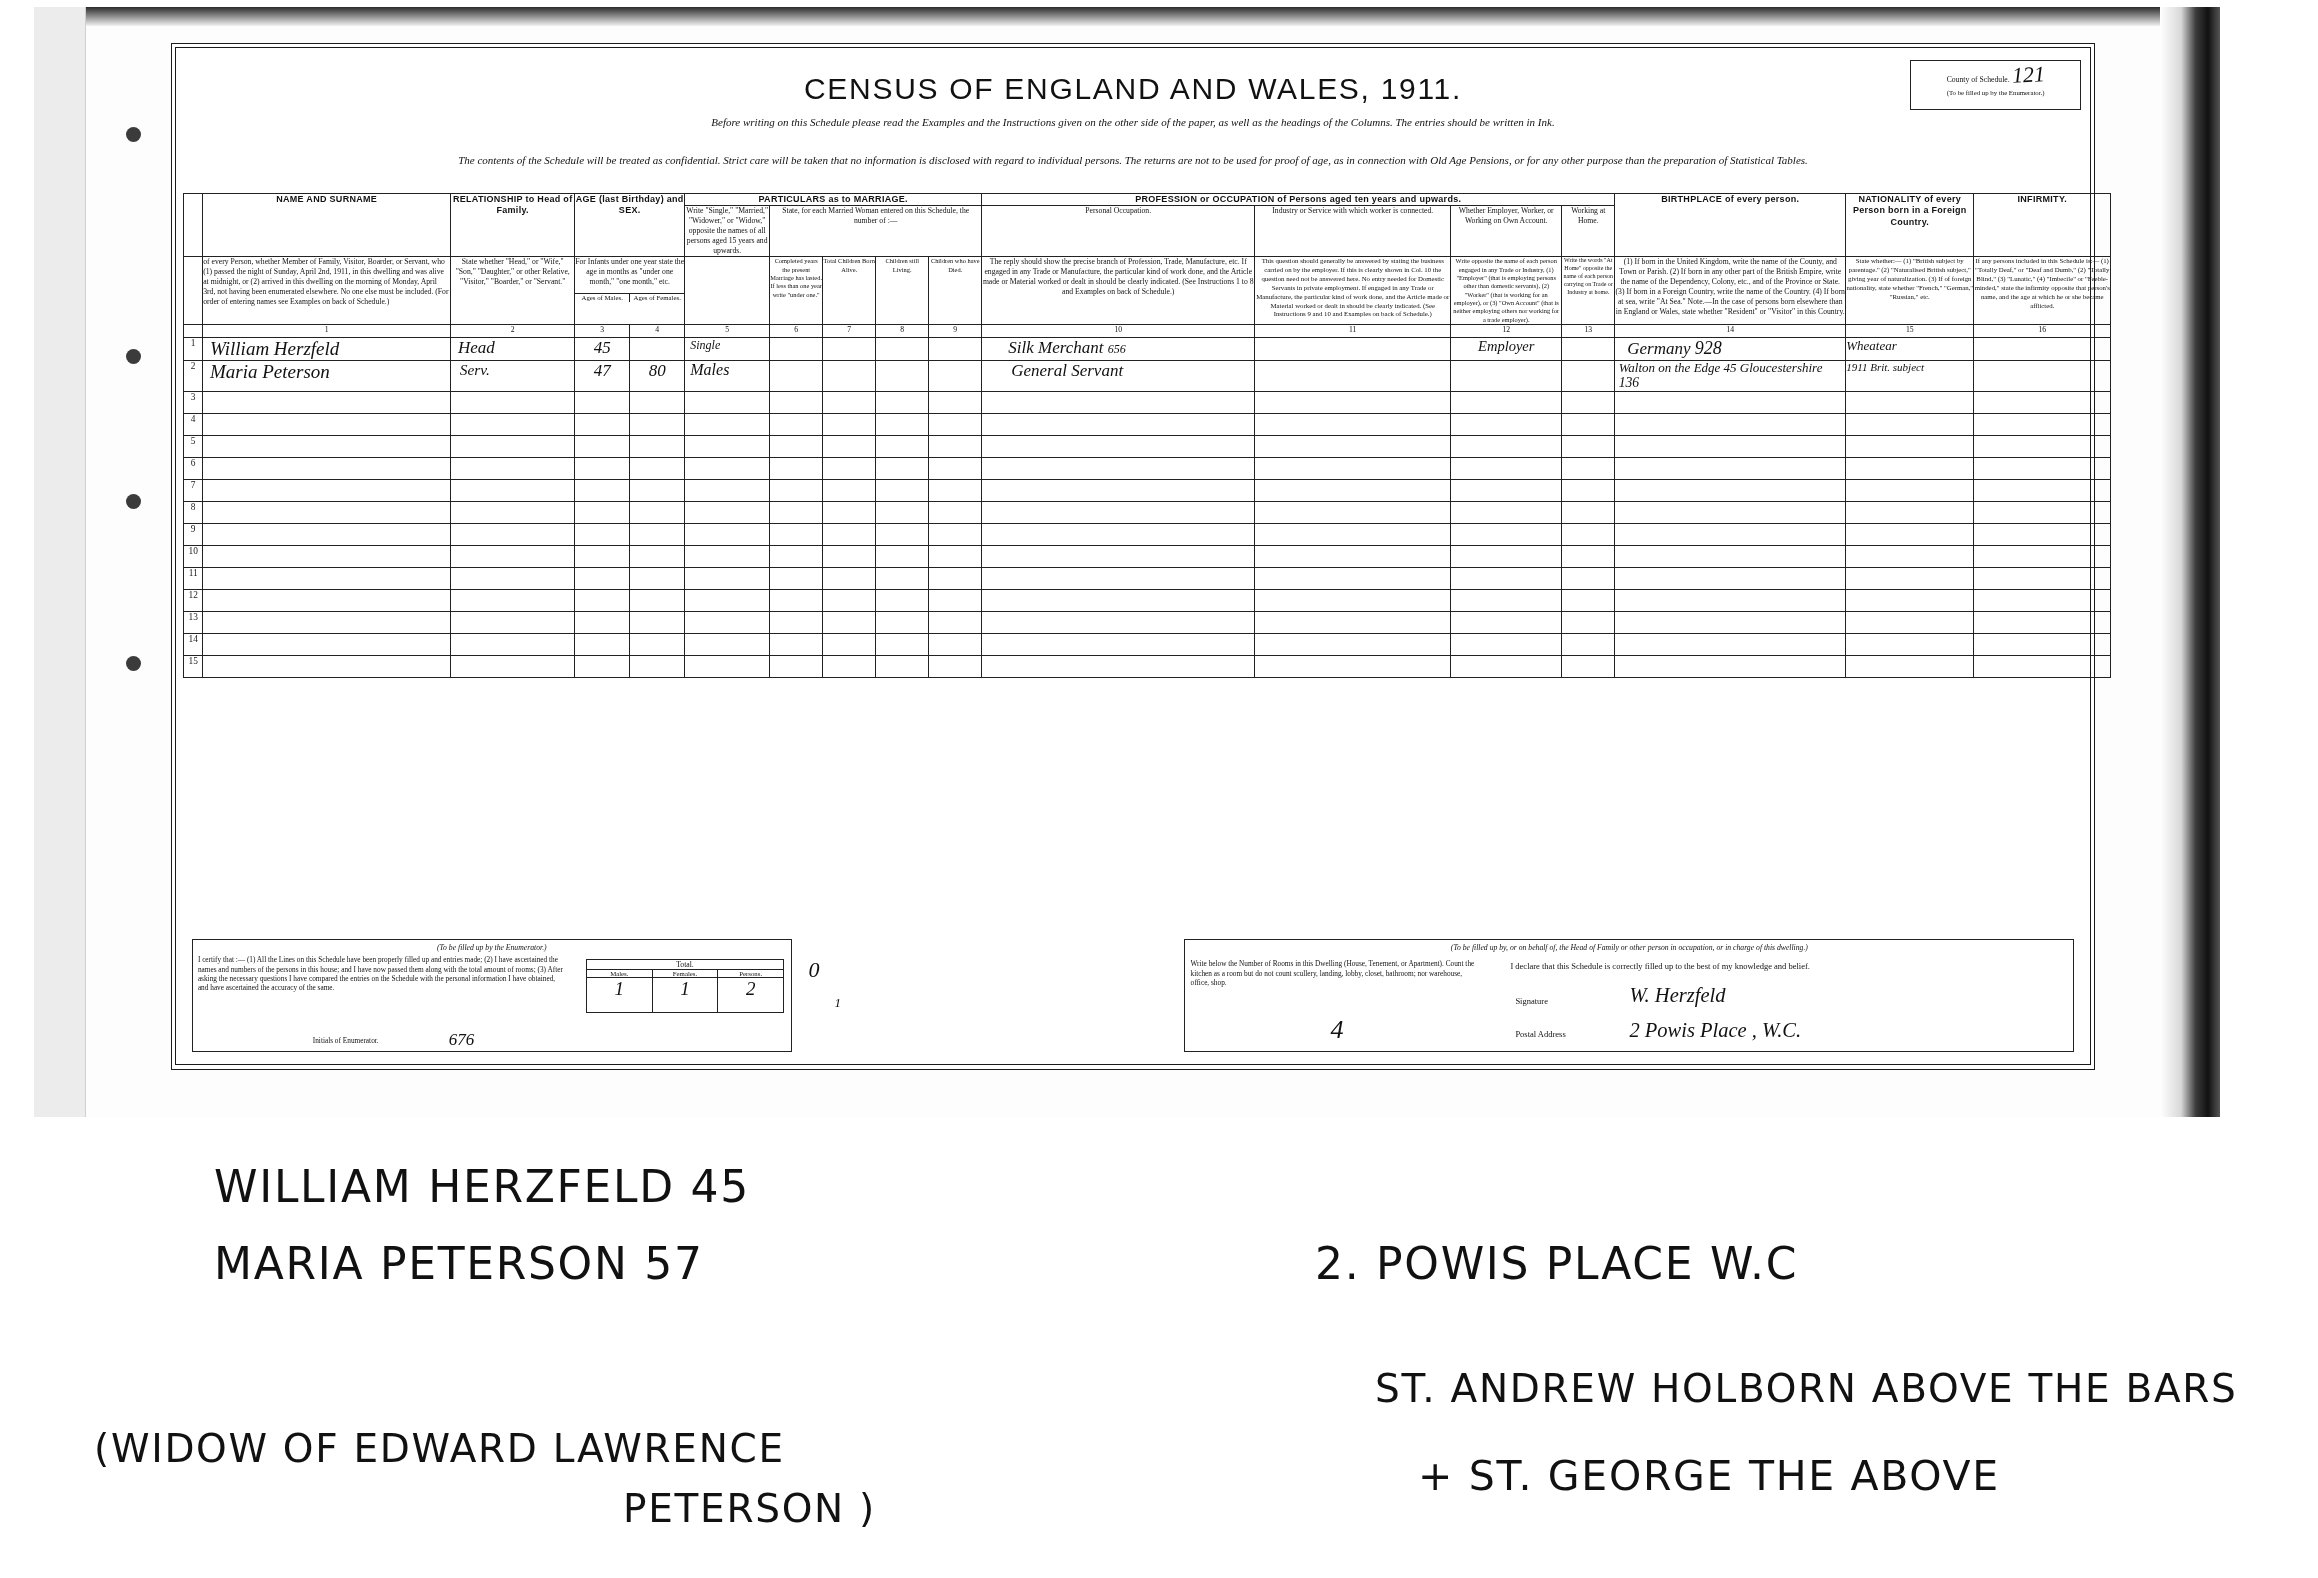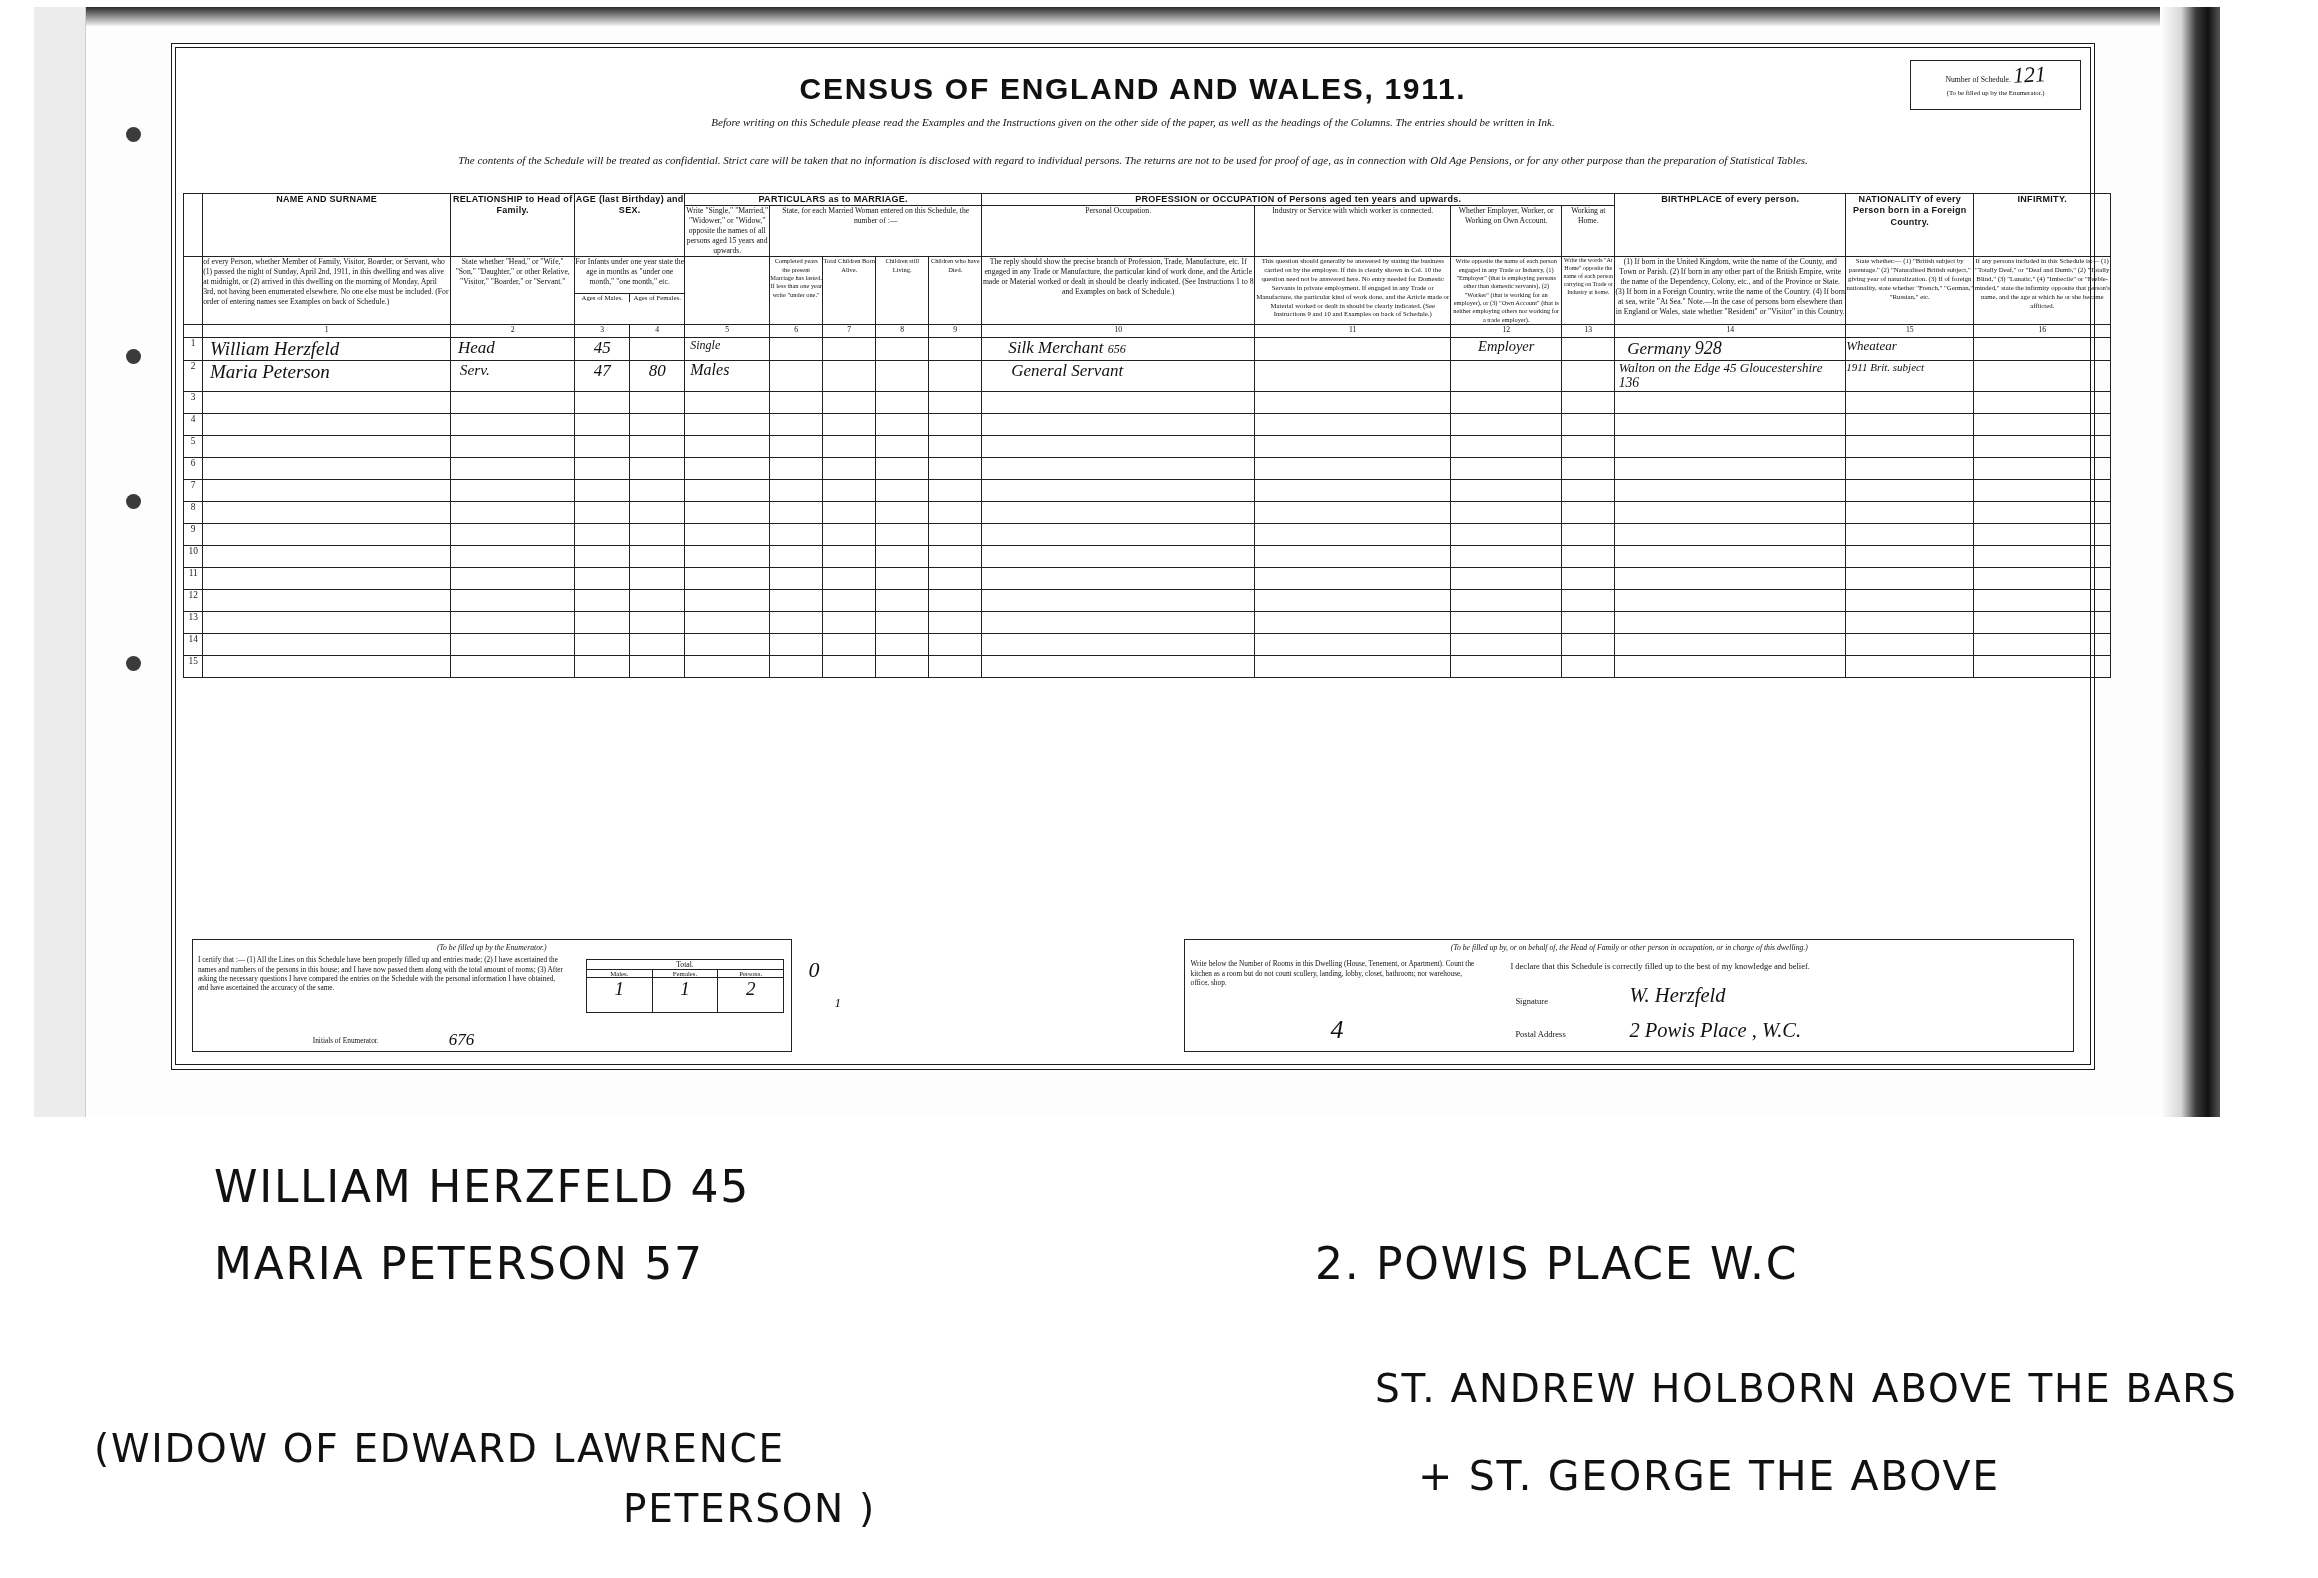--- a/index.html
+++ b/index.html
@@ -12,21 +12,21 @@
      background:linear-gradient(90deg,#ffffff 0%,#d8d8d8 35%,#3a3a3a 60%,#111 80%,#555 100%);}
   #scan .edge-top{position:absolute;left:0;top:0;width:100%;height:19px;background:linear-gradient(180deg,#2b2b2b,#f2f2f2);}
 
   .holes{position:absolute;left:92px;top:0;width:26px;height:100%;}
   .hole{position:absolute;width:15.4px;height:15.4px;border-radius:50%;background:#3b3b3b;left:0;}
 
   
   #form{position:absolute;left:137px;top:36px;width:1922px;height:1025px;border:1.7px solid #1a1a1a;background:#fff;}
   #formInner{position:absolute;left:3.4px;top:3.4px;right:3.4px;bottom:3.4px;border:0.9px solid #1a1a1a;}
 
-  .title{position:absolute;left:0;right:0;top:24px;text-align:center;font-weight:bold;
+  .title{position:absolute;left:0;right:0;top:24px;text-align:center;font-weight:normal;
          font-size:30px;letter-spacing:1.7px;font-family:"Liberation Sans",sans-serif;}
   .subtitle{position:absolute;left:0;right:0;top:68px;text-align:center;font-size:11px;font-style:italic;}
   .confid{position:absolute;left:26px;right:26px;top:104px;text-align:center;font-size:11px;font-style:italic;line-height:1.5;}
 
   .schedbox{position:absolute;right:8.5px;top:12px;width:171px;height:50px;border:0.9px solid #222;font-size:7.7px;text-align:center;padding-top:2.6px;box-sizing:border-box;}
   .schedbox .num{font-size:22px;font-family:"Liberation Serif",serif;transform:rotate(-3deg);display:inline-block;margin-top:-1.7px;}
   .schedbox .sub{display:block;font-size:6.8px;line-height:1.2;margin-top:0.9px;}
 
   
   table.census{position:absolute;left:6.8px;top:145px;width:1901px;border-collapse:collapse;table-layout:fixed;}
@@ -67,21 +67,21 @@
   </div>
 
   <div id="form">
     <div id="formInner">
 
       <div class="title">CENSUS OF ENGLAND AND WALES, 1911.</div>
       <div class="subtitle">Before writing on this Schedule please read the Examples and the Instructions given on the other side of the paper, as well as the headings of the Columns. The entries should be written in Ink.</div>
       <div class="confid">The contents of the Schedule will be treated as confidential. Strict care will be taken that no information is disclosed with regard to individual persons. The returns are not to be used for proof of age, as in connection with Old Age Pensions, or for any other purpose than the preparation of Statistical Tables.</div>
 
       <div class="schedbox">
-        <span>Number of Schedule.</span>
+        <span>County of Schedule.</span>
         <span class="num hw">121</span>
         <span class="sub">(To be filled up by the Enumerator.)</span>
       </div>
 
       <table class="census">
         <colgroup>
           <col style="width:19px">
           <col style="width:248px">
           <col style="width:124px">
           <col style="width:55px">

